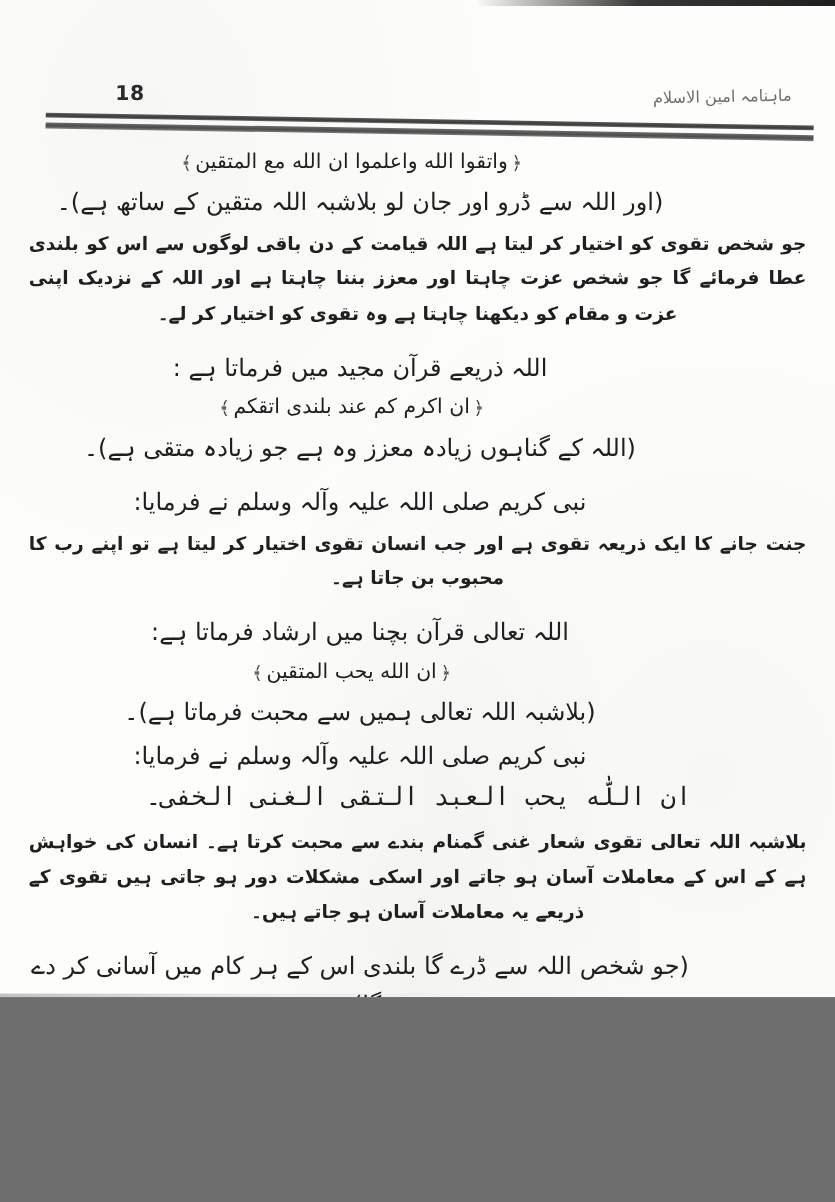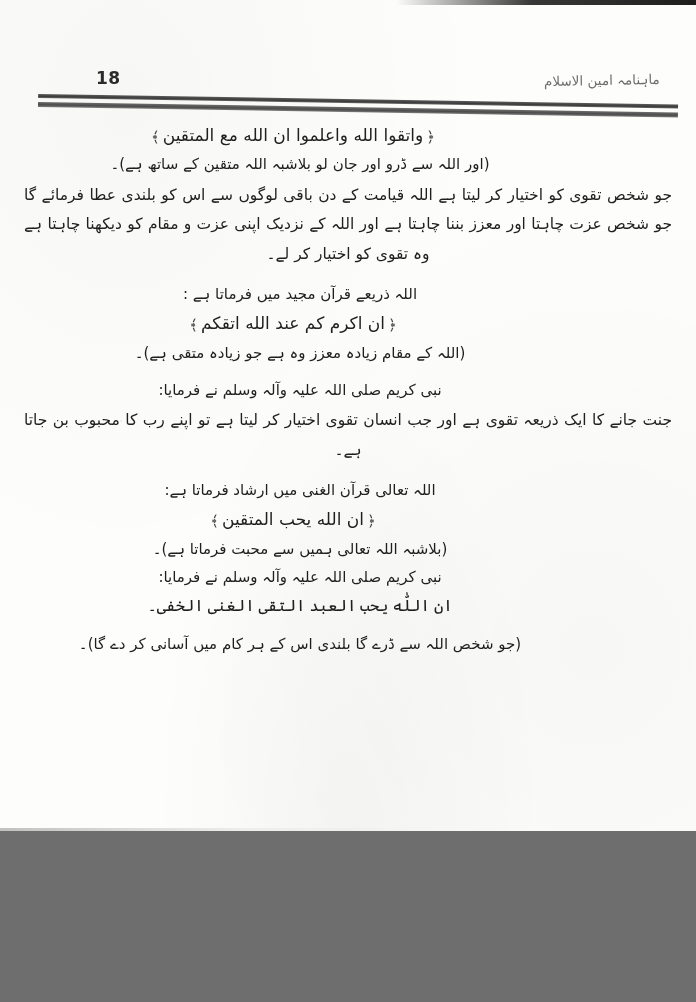--- a/index.html
+++ b/index.html
@@ -131,46 +131,47 @@
   .ar-quote-voweled {
     font-family: "DejaVu Sans", sans-serif;
     font-size: 16px;
     font-weight: bold;
     line-height: 1.7;
     text-align: center;
     padding-right: 96px;
     margin-bottom: 5px;
   }
   .ar-plain {
-    font-family: Liberation Serif, serif;
-    font-size: 16px;
+    font-family: Liberation Mono, monospace;
+    font-size: 21px;
     line-height: 1.6;
-    text-align: center;
+    text-align: right;
     padding-right: 96px;
     margin-bottom: 6px;
   }
 
   
   .ur {
     font-family: "DejaVu Sans", "Liberation Sans", sans-serif;
-    font-size: 15px;
+    font-size: 20px;
     line-height: 1.62;
     letter-spacing: -.2px;
   }
   .ur-center {
     text-align: center;
     padding-right: 96px;
     margin-bottom: 7px;
   }
   .ur-para {
     text-align: justify;
     text-align-last: center;
     margin-bottom: 10px;
     font-size: 15.5px;
     line-height: 1.9;
+    font-weight: bold;
   }
 
   .block { margin-bottom: 4px; }
 
   
   .brace {
     display: inline-block;
     font-size: 15px;
     color: #2a2a2a;
     opacity: .9;
@@ -201,28 +202,29 @@
       <div class="rule-thin"></div>
     </div>
   </div>
 
   <div class="body" id="body-root">
       <div class="line block ar-quote"><span class="brace">﴿</span><span>واتقوا الله واعلموا ان الله مع المتقين</span><span class="brace">﴾</span></div>
       <div class="line block ur ur-center">(اور اللہ سے ڈرو اور جان لو بلاشبہ اللہ متقین کے ساتھ ہے)۔</div>
       <div class="line block ur ur-para">جو شخص تقوی کو اختیار کر لیتا ہے اللہ قیامت کے دن باقی لوگوں سے اس کو بلندی عطا فرمائے گا جو شخص عزت چاہتا اور معزز بننا چاہتا ہے اور اللہ کے نزدیک اپنی عزت و مقام کو دیکھنا چاہتا ہے وہ تقوی کو اختیار کر لے۔</div>
       <div class="spacer-sm"></div>
       <div class="line block ur ur-center">اللہ ذریعے قرآن مجید میں فرماتا ہے :</div>
-      <div class="line block ar-quote"><span class="brace">﴿</span><span>ان اکرم کم عند الله اتقکم</span><span class="brace">﴾</span></div>
-      <div class="line block ur ur-center">(اللہ کے مقام زیادہ معزز وہ ہے جو زیادہ متقی ہے)۔</div>
+      <div class="line block ar-quote"><span class="brace">﴿</span><span>ان اکرم کم عند بلندی اتقکم</span><span class="brace">﴾</span></div>
+      <div class="line block ur ur-center">(اللہ کے گناہوں زیادہ معزز وہ ہے جو زیادہ متقی ہے)۔</div>
       <div class="spacer-sm"></div>
       <div class="line block ur ur-center">نبی کریم صلی اللہ علیہ وآلہ وسلم نے فرمایا:</div>
       <div class="line block ur ur-para">جنت جانے کا ایک ذریعہ تقوی ہے اور جب انسان تقوی اختیار کر لیتا ہے تو اپنے رب کا محبوب بن جاتا ہے۔</div>
       <div class="spacer-sm"></div>
-      <div class="line block ur ur-center">اللہ تعالی قرآن الغنى میں ارشاد فرماتا ہے:</div>
+      <div class="line block ur ur-center">اللہ تعالی قرآن بچنا میں ارشاد فرماتا ہے:</div>
       <div class="line block ar-quote"><span class="brace">﴿</span><span>ان الله يحب المتقين</span><span class="brace">﴾</span></div>
       <div class="line block ur ur-center">(بلاشبہ اللہ تعالی ہمیں سے محبت فرماتا ہے)۔</div>
       <div class="line block ur ur-center">نبی کریم صلی اللہ علیہ وآلہ وسلم نے فرمایا:</div>
       <div class="line block ar-plain">ان اللّٰه يحب العبد التقى الغنى الخفى۔</div>
+      <div class="line block ur ur-para">بلاشبہ اللہ تعالی تقوی شعار غنی گمنام بندے سے محبت کرتا ہے۔ انسان کی خواہش ہے کے اس کے معاملات آسان ہو جاتے اور اسکی مشکلات دور ہو جاتی ہیں تقوی کے ذریعے یہ معاملات آسان ہو جاتے ہیں۔</div>
       <div class="spacer-sm"></div>
       <div class="line block ur ur-center">(جو شخص اللہ سے ڈرے گا بلندی اس کے ہر کام میں آسانی کر دے گا)۔</div>
     </div>
 
 </div>
 
 </body></html>

